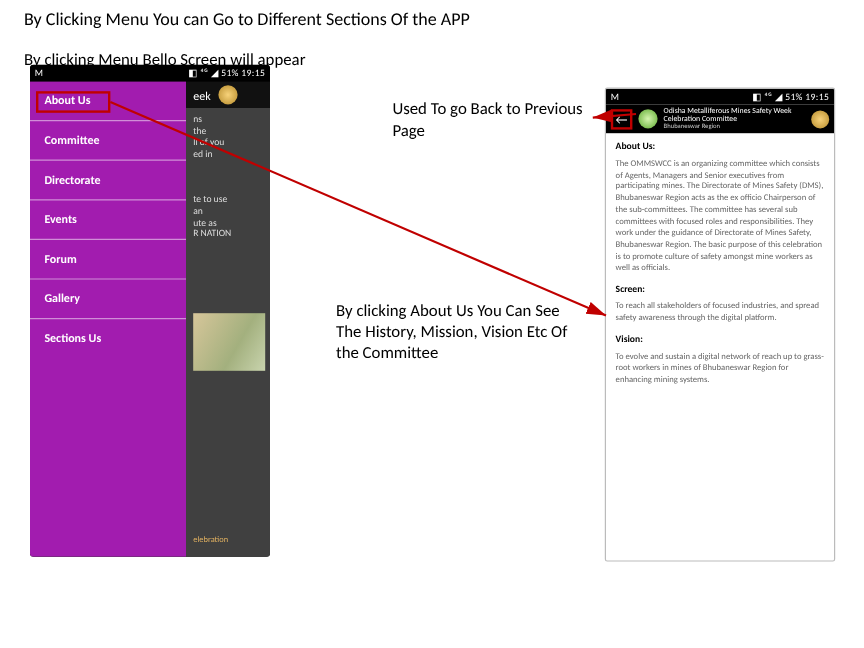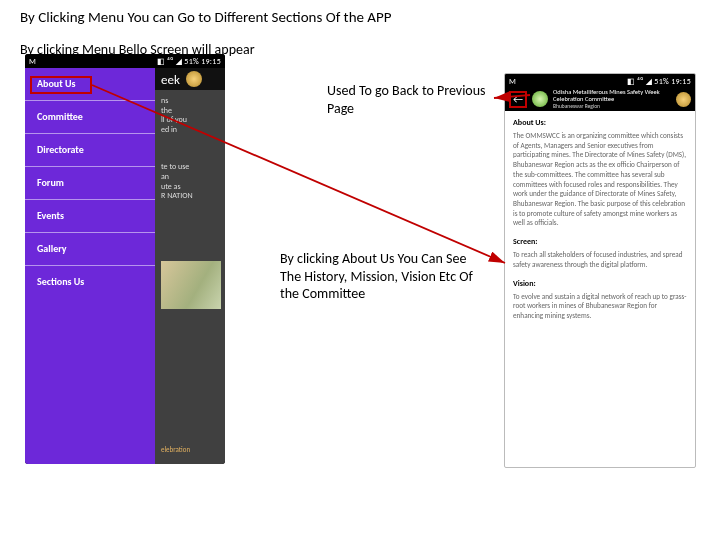--- a/index.html
+++ b/index.html
@@ -6,23 +6,23 @@
   body{width:720px;height:540px;background:#fff;font-family:Calibri,Arial,sans-serif;font-size:13px;color:#000;position:relative;overflow:hidden}
   .heading{position:absolute;left:20px;top:8px;line-height:1.25}
   .heading .l1{font-weight:400;font-size:15px}
   .heading .l2{font-size:14px;margin-top:14px}
 
   
   .phone1{position:absolute;left:25px;top:54px;width:200px;height:410px;background:#000;border-radius:3px;overflow:hidden}
   .status{height:14px;background:#000;color:#fff;font-size:8px;display:flex;align-items:center;justify-content:space-between;padding:0 4px}
   .status .r{letter-spacing:.3px}
   .appbar{height:22px;background:#111;display:flex;align-items:center;color:#fff;padding-left:6px;gap:6px}
-  .appbar .title{font-size:13px}
+  .appbar .title{font-size:10px}
   .badge{width:16px;height:16px;border-radius:50%;background:radial-gradient(#f7d27a,#b58a2a)}
-  .drawer{position:absolute;left:0;top:14px;bottom:0;width:130px;background:#6d28d9}
+  .drawer{position:absolute;left:0;top:14px;bottom:0;width:130px;background:#a21caf}
   .drawer .item{color:#fff;font-size:10px;padding:9px 10px 10px 12px;font-weight:700}
   .drawer .sep{border-bottom:1px solid rgba(255,255,255,.5)}
   .highlight{position:absolute;left:30px;top:76px;width:62px;height:18px;border:2px solid #c00000}
 
   .content-peek{position:absolute;left:130px;top:36px;right:0;bottom:0;background:#404040;color:#ddd;font-size:8px;padding:6px 4px 6px 6px}
   .content-peek .blk{margin-bottom:8px;line-height:1.2}
   .peek-footer{position:absolute;bottom:10px;left:6px;font-size:7px;color:#e0b060}
 
   
   .note1{position:absolute;left:280px;top:250px;width:195px;font-size:14px;line-height:1.25}
@@ -69,22 +69,22 @@
 R NATION</div>
     <div class="fake" style="height:48px;margin-top:60px;background:linear-gradient(120deg,#d7c69a 0%,#a3b07e 60%,#c9d4ae 100%)"></div>
     <div class="peek-footer">elebration</div>
   </div>
   <div class="drawer">
     <div class="appbar" style="background:transparent;height:0"></div>
     <div>
       <div class="item sep">About Us</div>
       <div class="item sep">Committee</div>
       <div class="item sep">Directorate</div>
+      <div class="item sep">Events</div>
       <div class="item sep">Forum</div>
-      <div class="item sep">Events</div>
       <div class="item sep">Gallery</div>
       <div class="item">Sections Us</div>
     </div>
   </div>
   <div class="appbar" style="position:absolute;top:14px;left:130px;right:0">
     <span class="title">eek</span>
     <span class="badge"></span>
   </div>
 </div>
 <div class="highlight"></div>

